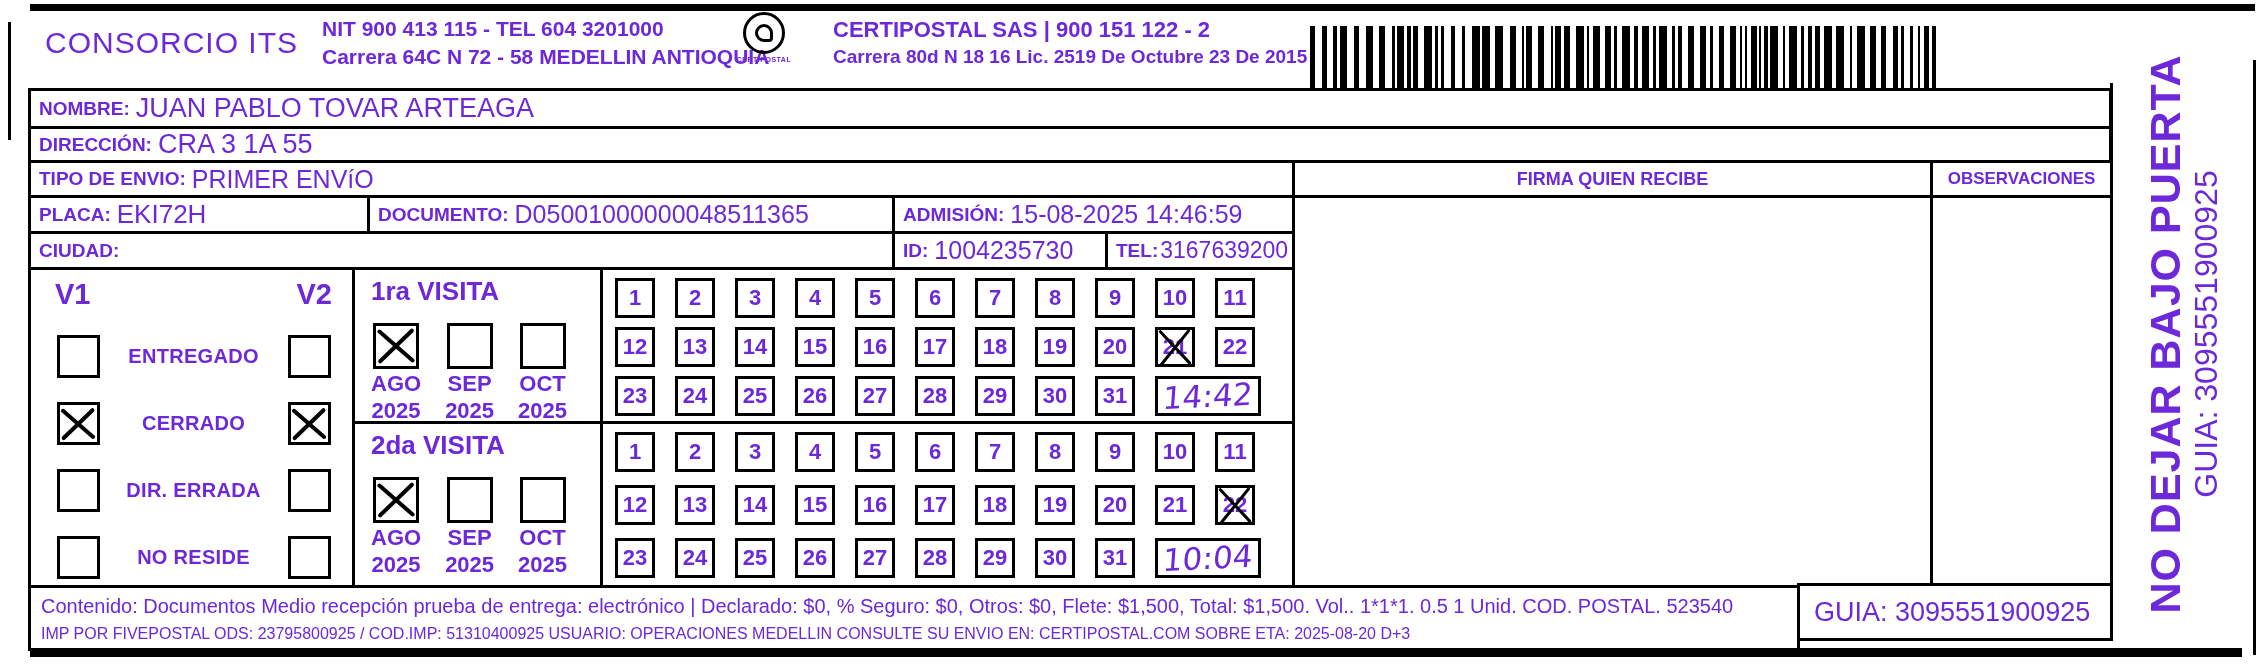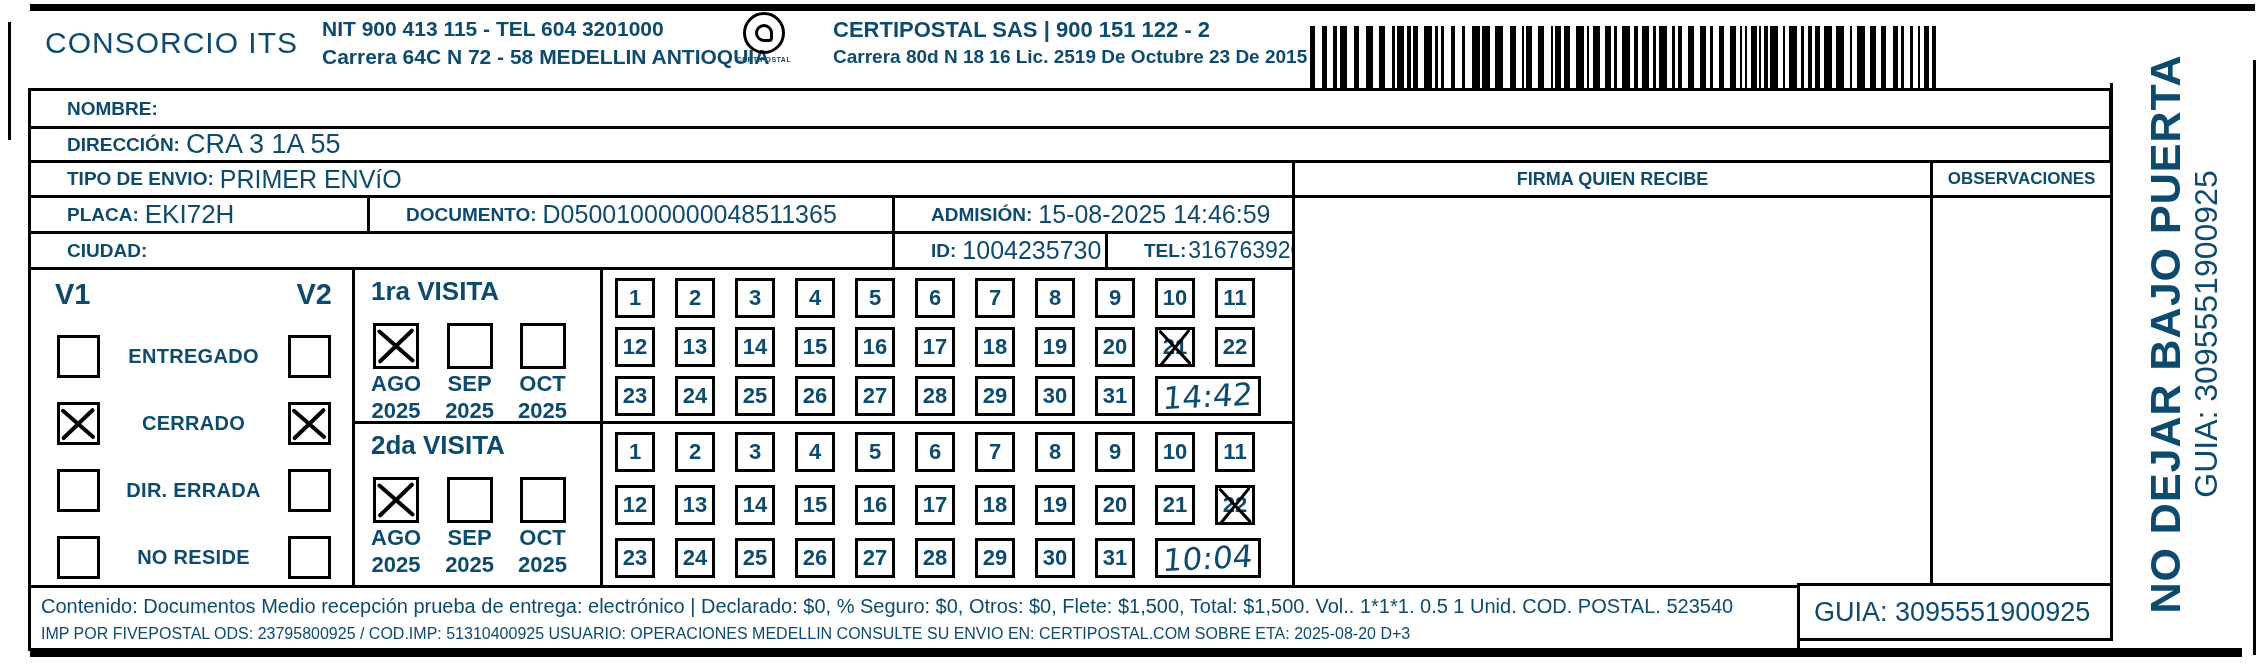--- a/index.html
+++ b/index.html
@@ -1,34 +1,34 @@
 <!DOCTYPE html>
 <html><head>
 <meta charset="utf-8">
 <style>
   html,body{margin:0;padding:0;background:#e8e8e8;}
   .canvas{
     position:relative;width:2263px;height:664px;background:#ffffff;
-    font-family:"Liberation Sans","DejaVu Sans",sans-serif;color:#0c4a6e;overflow:hidden;
+    font-family:"Liberation Sans","DejaVu Sans",sans-serif;color:#6d28d9;overflow:hidden;
   }
   .abs{position:absolute;box-sizing:border-box;}
   .box{position:absolute;box-sizing:border-box;border:3px solid #000;background:#fff;}
   .hline{position:absolute;background:#000;}
   
   .company{font-size:30px;letter-spacing:1px;}
   .nit{font-size:21px;font-weight:700;line-height:1.2;}
   .cp1{font-size:22px;font-weight:700;}
   .cp2{font-size:19px;font-weight:700;}
   .logo-circle{width:36px;height:36px;border:3px solid #000;border-radius:50%;position:relative;}
   .logo-circle::before{content:"";position:absolute;left:9px;top:9px;width:12px;height:12px;border:3px solid #000;border-radius:50% 50% 4px 50%;}
   .logo-text{font-size:7px;font-weight:700;text-align:center;letter-spacing:.5px;margin-top:2px;}
   .barcode{display:flex;align-items:stretch;}
   .bar{background:#000;height:100%;flex:none;}
   
-  .row{display:flex;align-items:center;padding-left:28px;}
+  .row{display:flex;align-items:center;}
   .lbl{font-weight:700;font-size:19px;padding:0 6px 0 8px;white-space:nowrap;}
   .val{font-size:25px;white-space:nowrap;}
   .val.big{font-size:27px;}
   
   .status-grid{display:grid;grid-template-columns:46px 1fr 46px;align-items:center;justify-items:center;row-gap:24px;padding:8px 20px 0 24px;}
   .vhead{font-size:29px;font-weight:700;justify-self:start;}
   .vhead.r{justify-self:end;}
   .status-label{font-size:20px;font-weight:700;letter-spacing:.3px;}
   .checkbox{width:37px;height:37px;border:3px solid #000;position:relative;background:#fff;}
   .checkbox.checked::before,.checkbox.checked::after{content:"";position:absolute;left:-10%;top:45%;width:120%;height:4px;background:#000;border-radius:2px;}
@@ -143,20 +143,21 @@
       <div class="bar" style="width: 5px; margin-right: 3px;"></div>
       <div class="bar" style="width: 3px; margin-right: 6px;"></div>
       <div class="bar" style="width: 3px; margin-right: 5px;"></div>
       <div class="bar" style="width: 2px; margin-right: 4px;"></div>
       <div class="bar" style="width: 5px; margin-right: 3px;"></div>
       <div class="bar" style="width: 4px; margin-right: 7px;"></div>
     </div>
 
   <div class="box row" style="left:28px;top:88px;width:2084px;height:41px;">
     <span class="lbl">NOMBRE:</span>
+    <span class="val big">JUAN PABLO TOVAR ARTEAGA</span>
   </div>
   <div class="box row" style="left:28px;top:126px;width:2084px;height:37px;">
     <span class="lbl">DIRECCIÓN:</span>
     <span class="val big">CRA 3 1A  55</span>
   </div>
   <div class="box row" style="left:28px;top:160px;width:1267px;height:38px;">
     <span class="lbl">TIPO DE ENVIO:</span>
     <span class="val">PRIMER ENVíO</span>
   </div>
   <div class="box row" style="left:28px;top:195px;width:342px;height:39px;">

